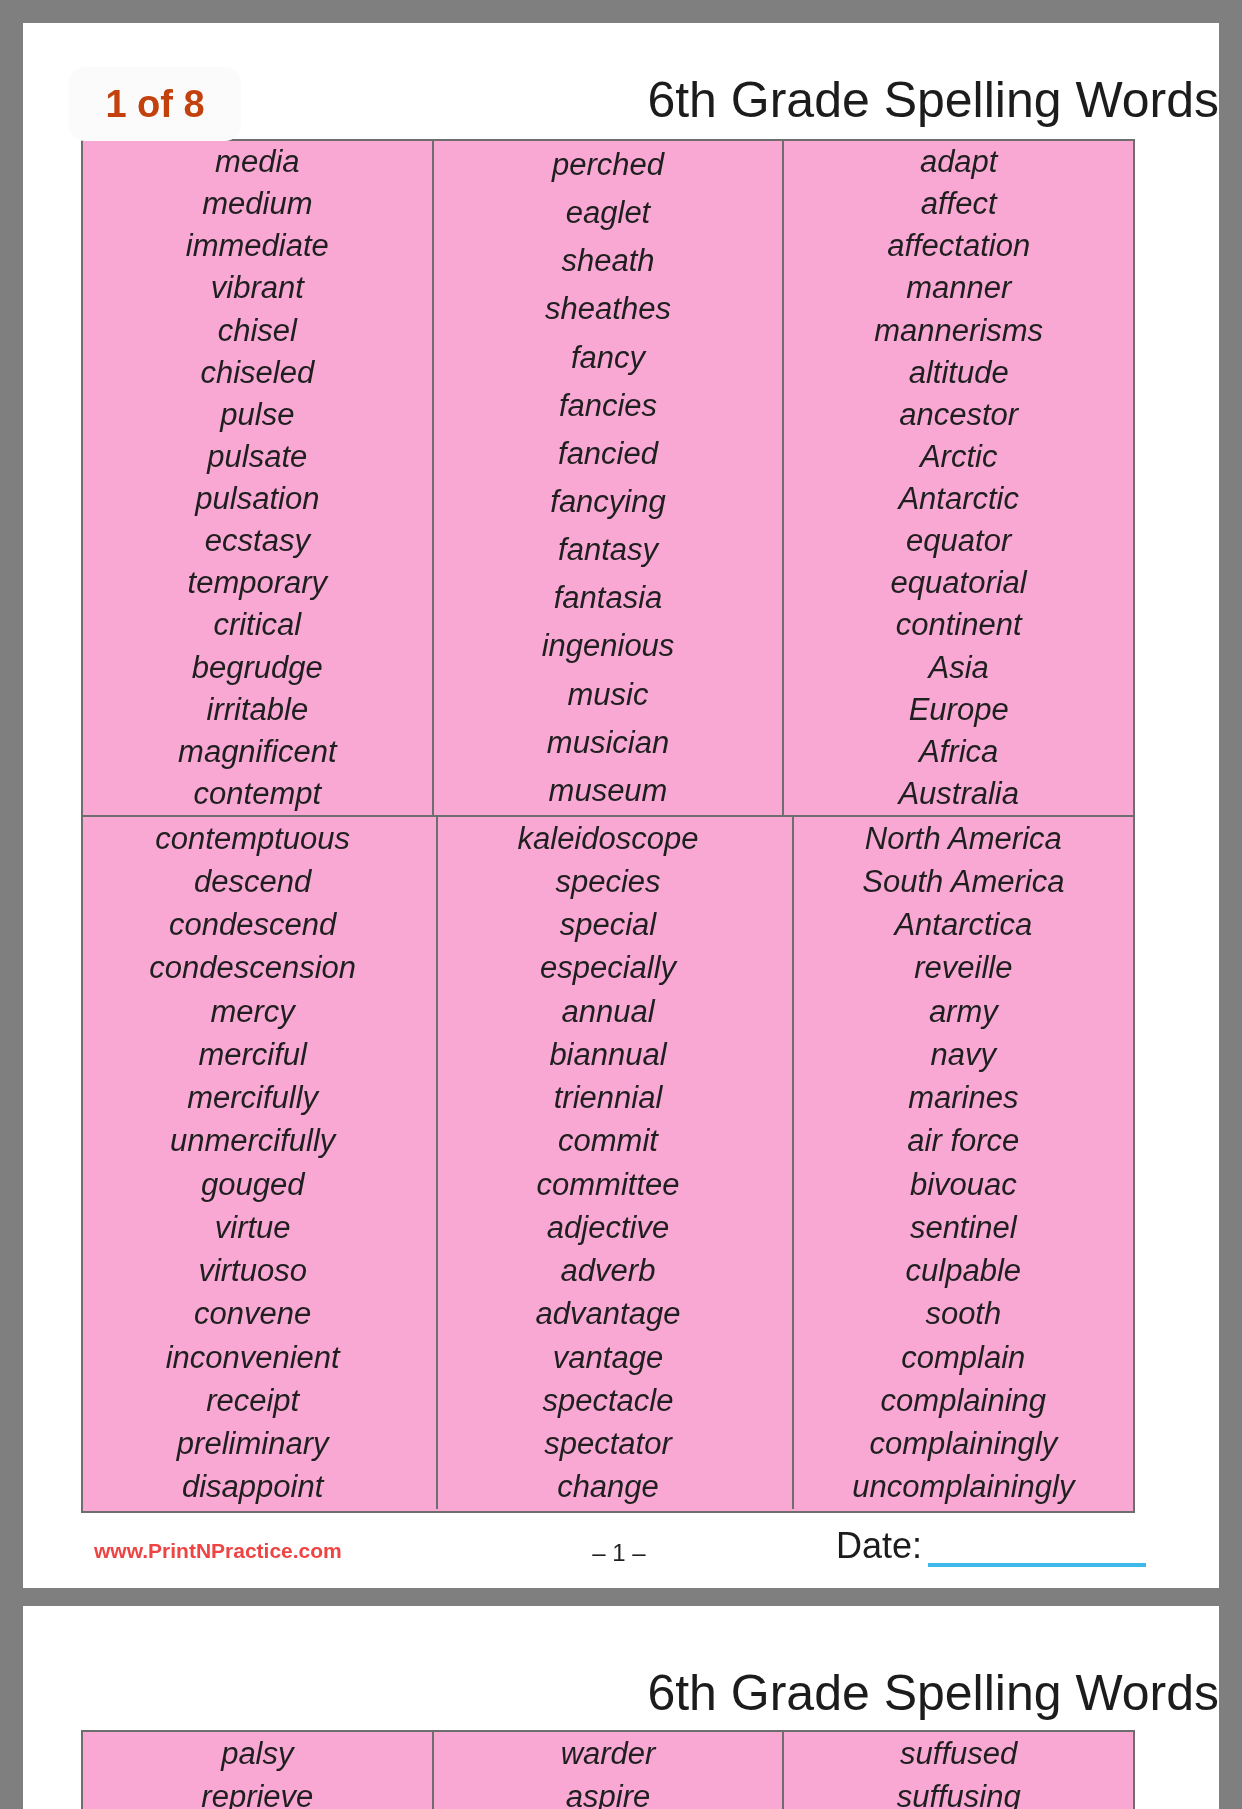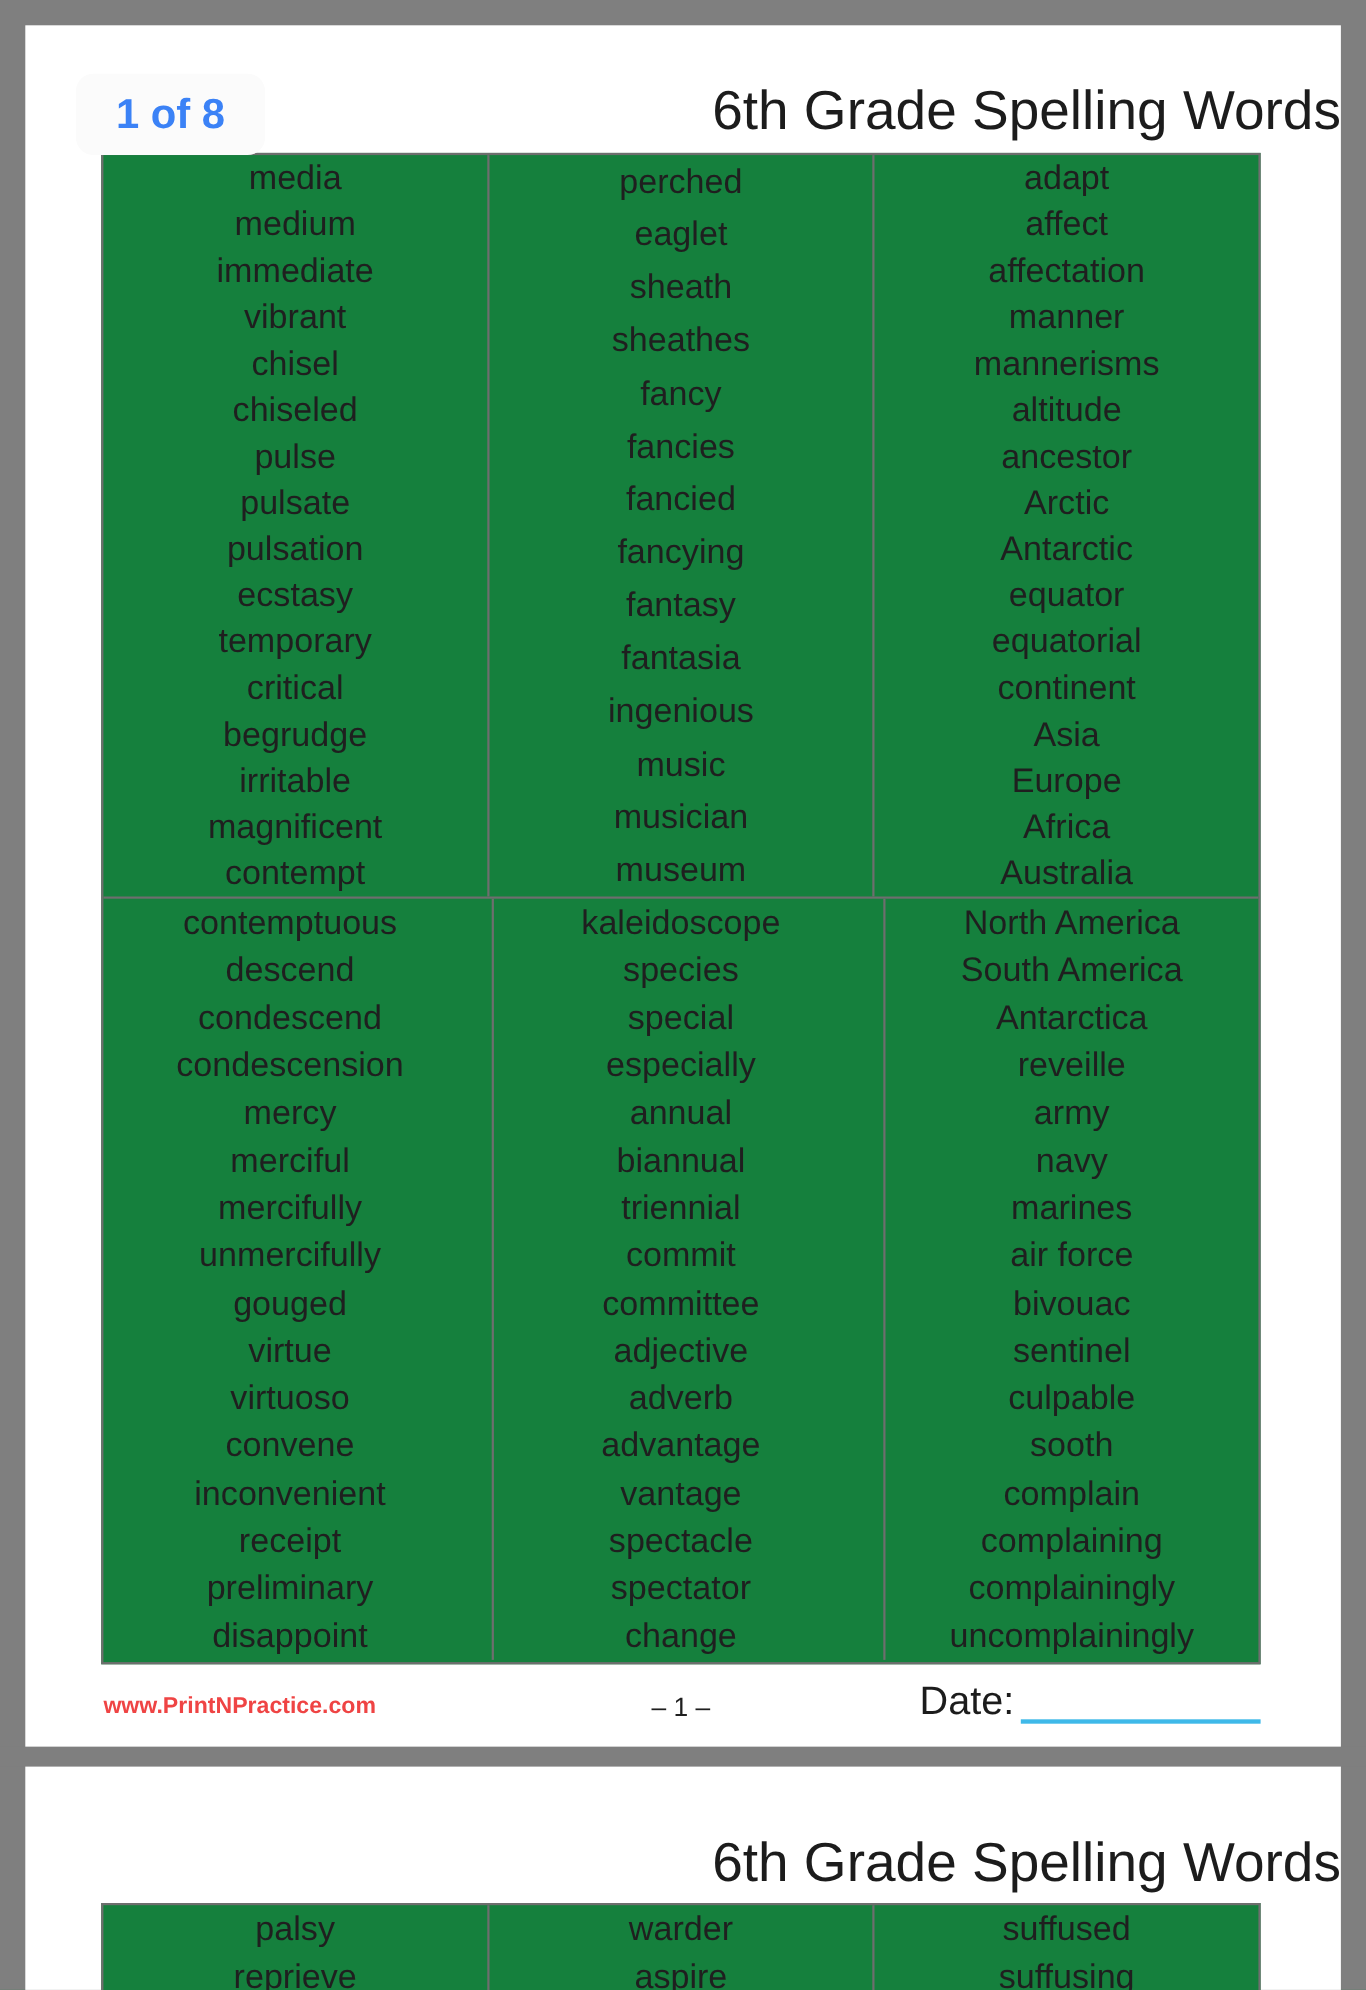--- a/index.html
+++ b/index.html
@@ -18,45 +18,46 @@
   }
   .page1 { top: 23px; height: 1565px; }
   .page2 { top: 1606px; height: 203px; overflow: hidden; }
 
   .badge {
     position: absolute;
     left: 46px; top: 44px;
     width: 172px; height: 74px;
     background: #fbfbfb;
     border-radius: 16px;
-    color: #3b82f6;
+    color: #c2410c;
     font-size: 38px;
     font-weight: bold;
     display: flex; align-items: center; justify-content: center;
     z-index: 3;
   }
   .page-title {
     position: absolute;
     left: 0; width: 100%;
     text-align: right;
     font-size: 50px;
     color: #1c1c1c;
     letter-spacing: 0px;
     z-index: 1;
   }
   .page1 .page-title { top: 48px; }
   .page2 .page-title { top: 58px; }
 
   .word-table {
     position: absolute;
-    left: 69px; width: 1054px;
+    left: 58px; width: 1054px;
     border: 2px solid #6e6e6e;
     box-sizing: border-box;
-    background: #15803d;
+    background: #f9a8d4;
     z-index: 2;
+    font-style: italic;
   }
   .page1 .word-table { top: 116px; height: 1374px; }
   .page2 .word-table { top: 124px; height: 300px; }
 
   .block { display: flex; width: 100%; box-sizing: border-box; }
   .block-1 { height: 676px; border-bottom: 2px solid #6e6e6e; }
   .block-2 { height: 692px; gap: 14px; }
   .page2 .block-p2 { height: 296px; }
 
   .col {

